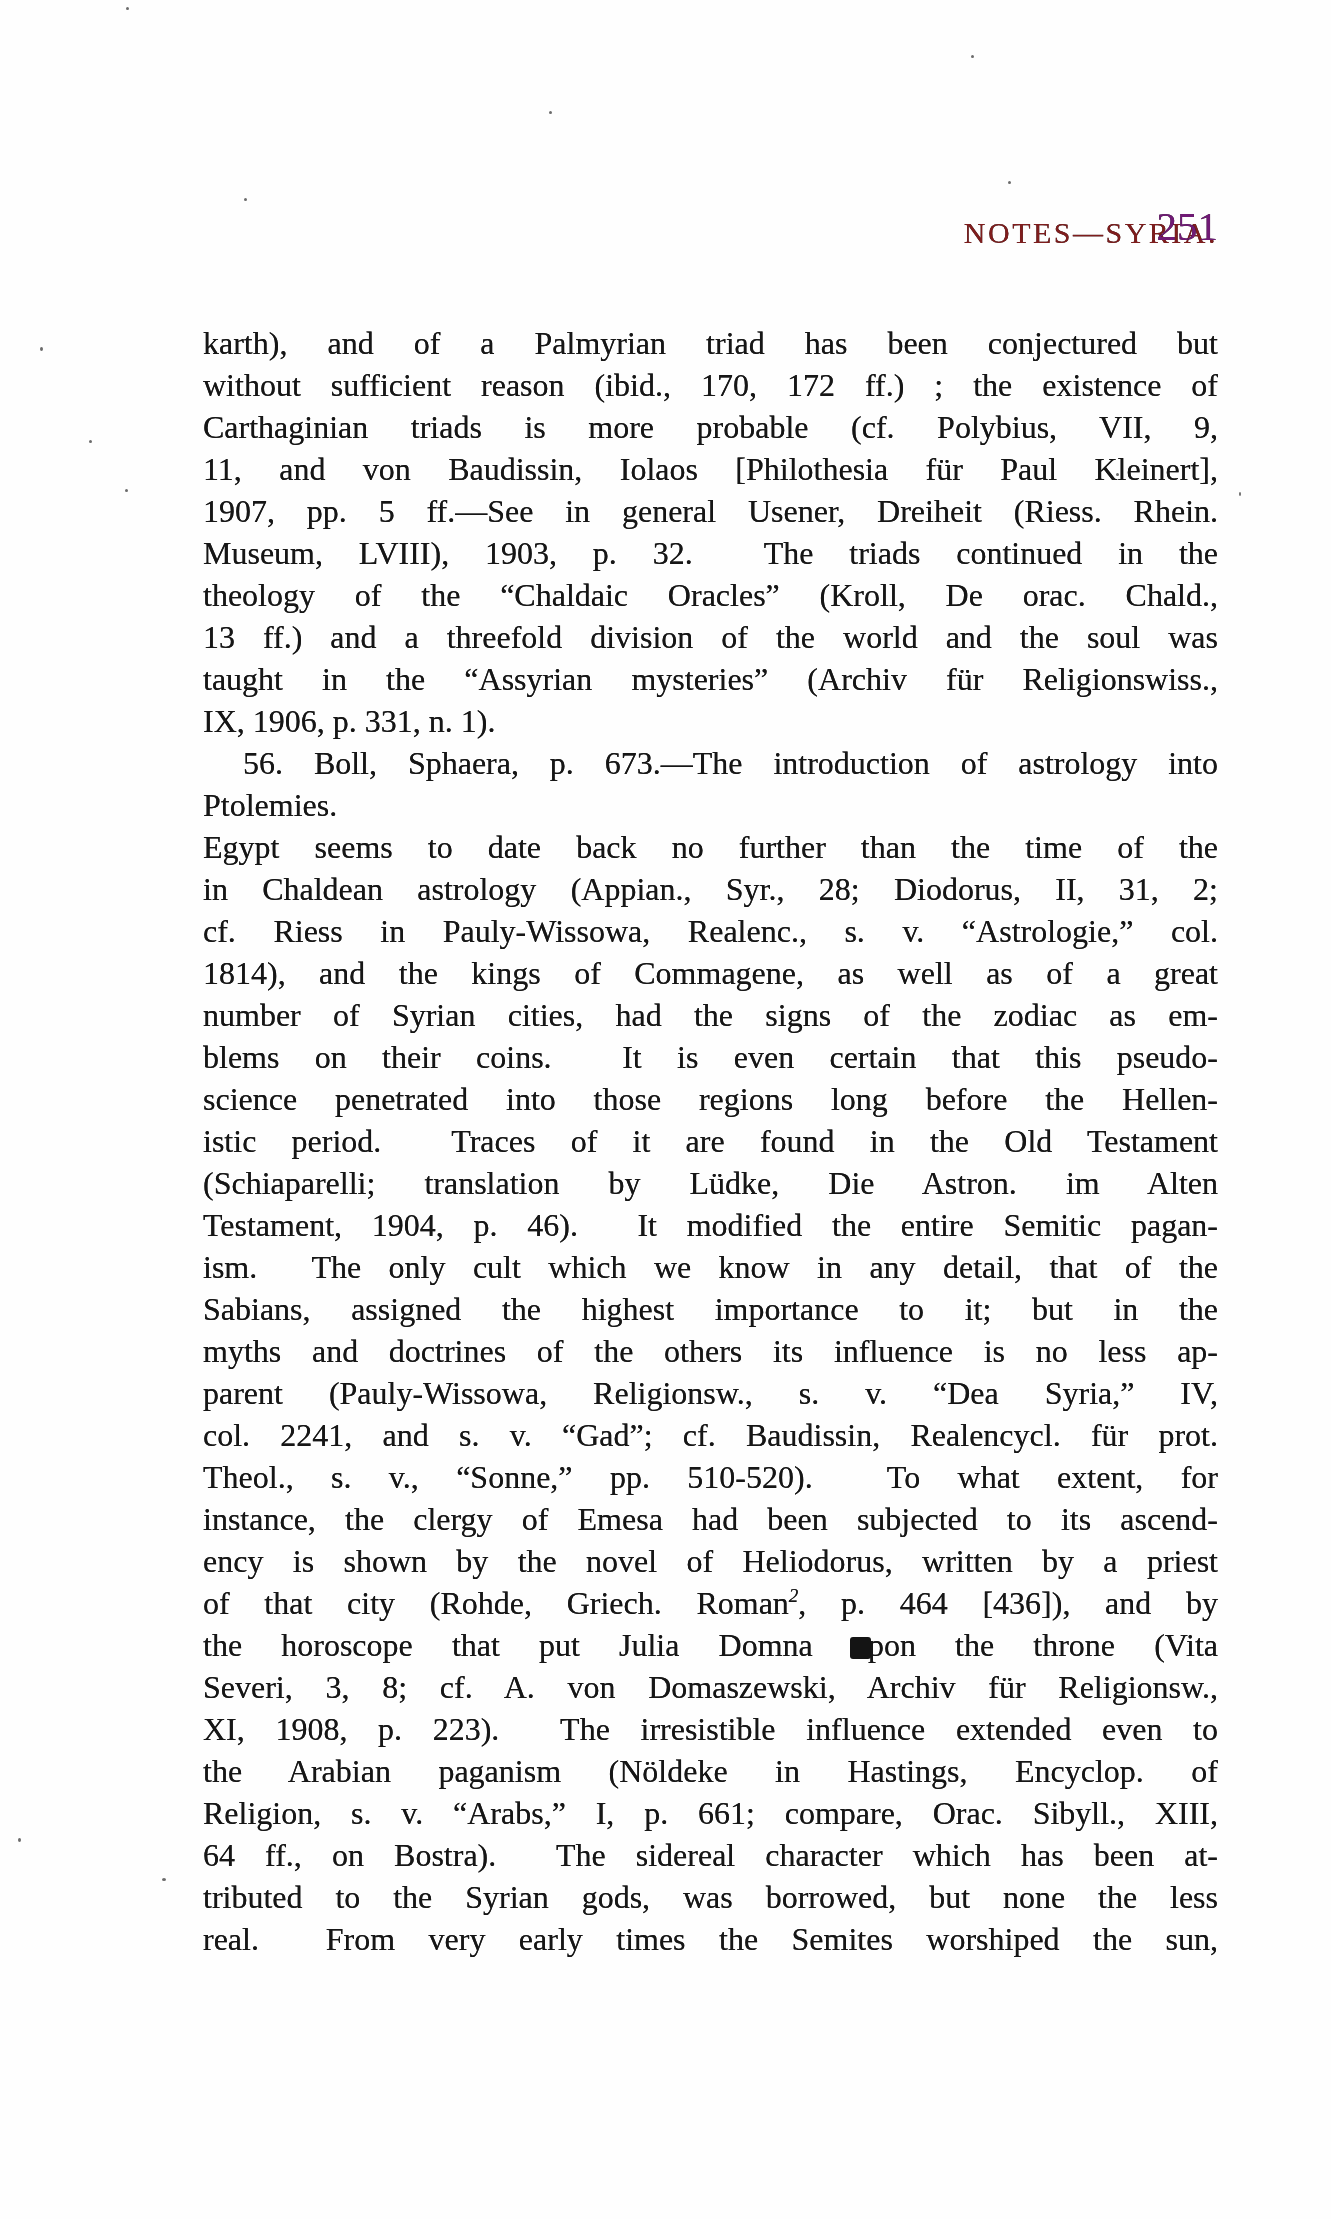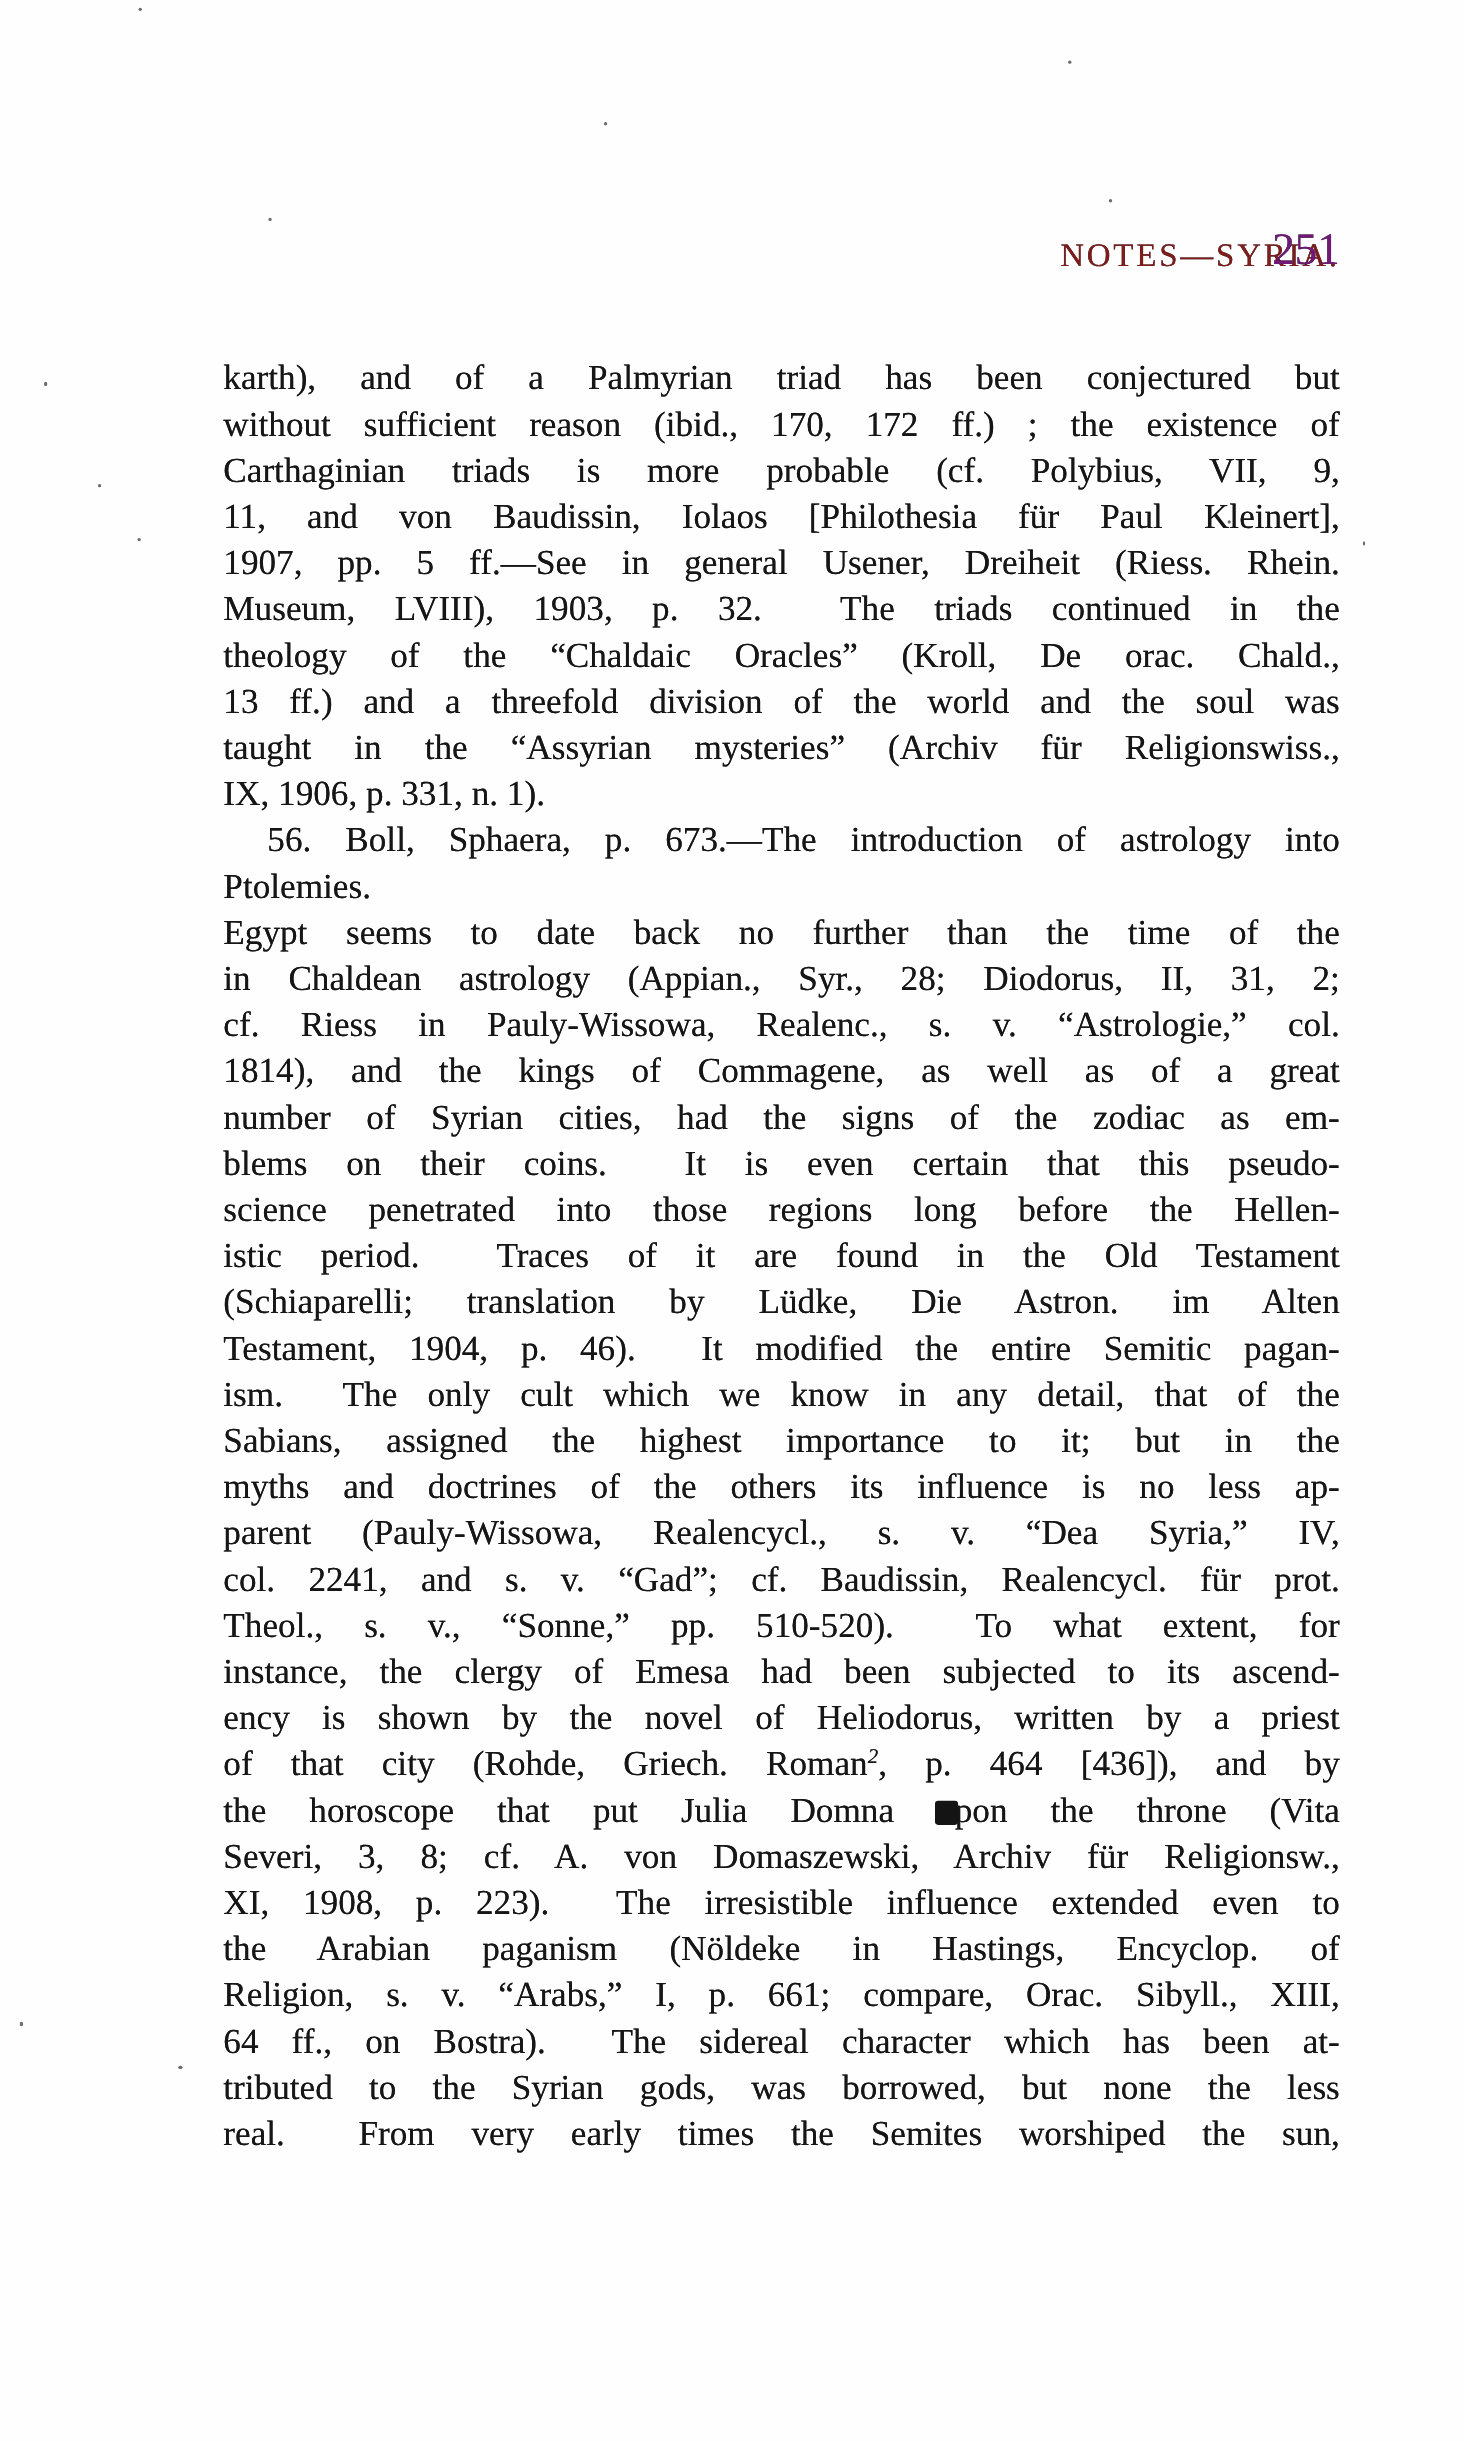--- a/index.html
+++ b/index.html
@@ -73,21 +73,21 @@
       <div class="line"><span>1814), and the kings of Commagene, as well as of a great</span></div>
       <div class="line"><span>number of Syrian cities, had the signs of the zodiac as em-</span></div>
       <div class="line"><span>blems on their coins.  It is even certain that this pseudo-</span></div>
       <div class="line"><span>science penetrated into those regions long before the Hellen-</span></div>
       <div class="line"><span>istic period.  Traces of it are found in the Old Testament</span></div>
       <div class="line"><span>(Schiaparelli; translation by Lüdke, </span><span class="it">Die Astron. im Alten</span></div>
       <div class="line"><span class="it">Testament,</span><span> 1904, p. 46).  It modified the entire Semitic pagan-</span></div>
       <div class="line"><span>ism.  The only cult which we know in any detail, that of the</span></div>
       <div class="line"><span>Sabians, assigned the highest importance to it; but in the</span></div>
       <div class="line"><span>myths and doctrines of the others its influence is no less ap-</span></div>
-      <div class="line"><span>parent (Pauly-Wissowa, </span><span class="it">Realencycl.,</span><span> s. v. “Dea Syria,” IV,</span></div>
+      <div class="line"><span>parent (Pauly-Wissowa, </span><span class="it">Religionsw.,</span><span> s. v. “Dea Syria,” IV,</span></div>
       <div class="line"><span>col. 2241, and s. v. “Gad”; cf. Baudissin, </span><span class="it">Realencycl. für prot.</span></div>
       <div class="line"><span class="it">Theol.,</span><span> s. v., “Sonne,” pp. 510-520).  To what extent, for</span></div>
       <div class="line"><span>instance, the clergy of Emesa had been subjected to its ascend-</span></div>
       <div class="line"><span>ency is shown by the novel of Heliodorus, written by a priest</span></div>
       <div class="line"><span>of that city (Rohde, </span><span class="it">Griech. Roman</span><sup>2</sup><span>, p. 464 [436]), and by</span></div>
       <div class="line"><span>the horoscope that put Julia Domna </span><span class="blot">u</span><span>pon the throne (</span><span class="it">Vita</span></div>
       <div class="line"><span class="it">Severi,</span><span> 3, 8; cf. A. von Domaszewski, </span><span class="it">Archiv für Religionsw.,</span></div>
       <div class="line"><span>XI, 1908, p. 223).  The irresistible influence extended even to</span></div>
       <div class="line"><span>the Arabian paganism (Nöldeke in Hastings, </span><span class="it">Encyclop. of</span></div>
       <div class="line"><span class="it">Religion,</span><span> s. v. “Arabs,” I, p. 661; compare, </span><span class="it">Orac. Sibyll.,</span><span> XIII,</span></div>

